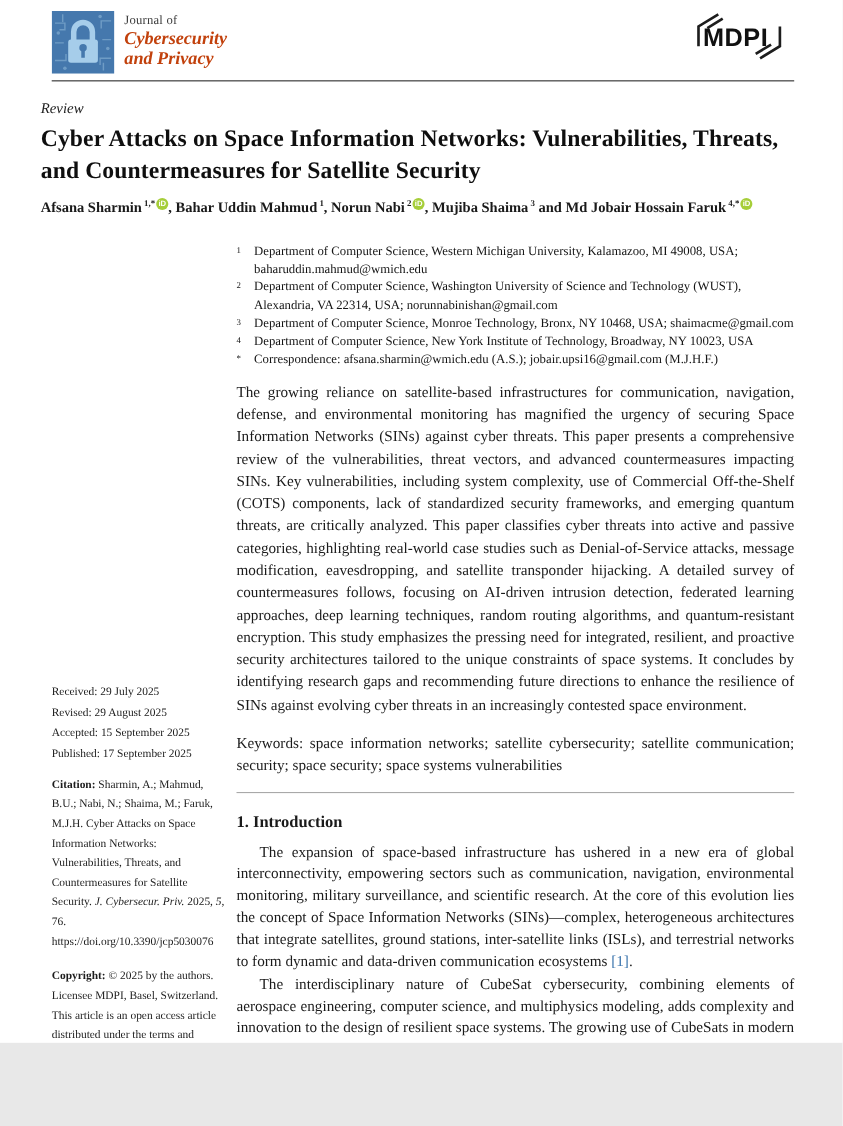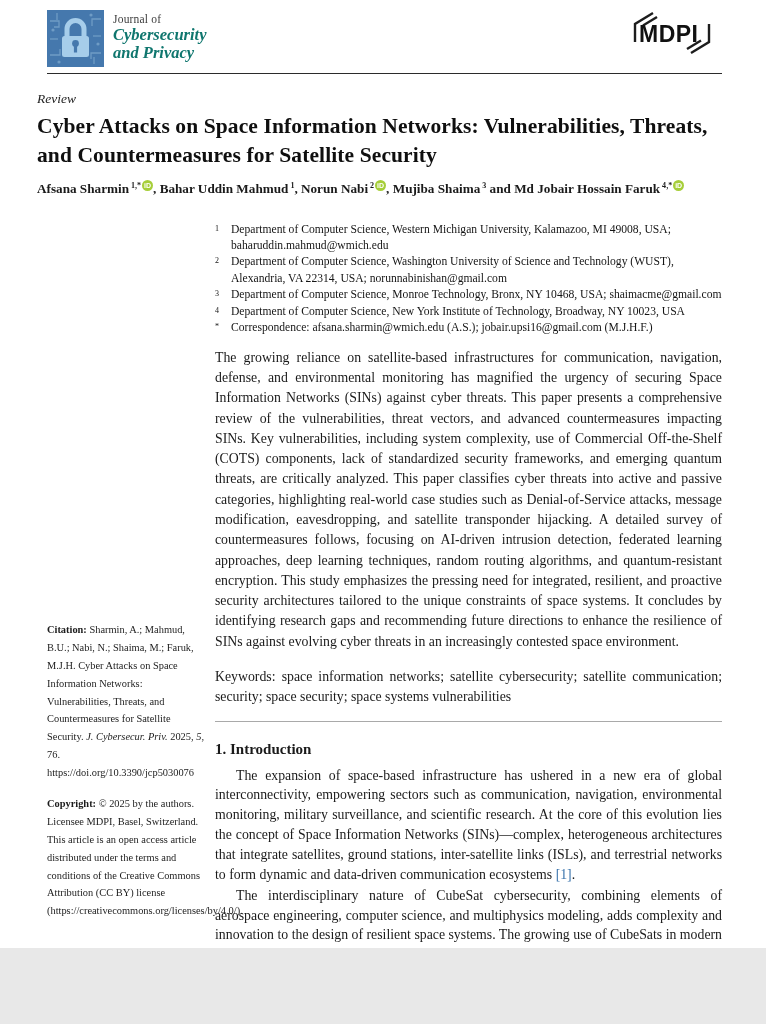--- a/index.html
+++ b/index.html
@@ -8,21 +8,21 @@
     position:relative; width:766px; height:948px; margin:0 auto;
     background:#ffffff; overflow:hidden; color:#1a1a1a;
   }
   
   .header { display:flex; justify-content:space-between; align-items:flex-start;
             padding:10px 44px 0 47px; }
   .brand { display:flex; gap:9px; }
   .brand-text { padding-top:3px; }
   .brand-sub { font-size:11.5px; color:#3c3c3c; letter-spacing:.2px; }
   .brand-name { font-size:16.5px; font-weight:bold; font-style:italic;
-                color:#0f766e; line-height:1.12; margin-top:1px; }
+                color:#c2410c; line-height:1.12; margin-top:1px; }
   .header-rule { margin:6px 44px 0 47px; border-top:1.6px solid #2b2b2b; }
   
   .arthead { padding:17px 44px 0 37px; }
   .review-label { font-style:italic; font-size:13.5px; color:#222; }
   .title { font-size:21.5px; font-weight:bold; line-height:1.33; color:#0f0f0f;
            margin-top:5px; letter-spacing:.1px; }
   .authors { margin-top:11px; font-size:13.2px; font-weight:bold; color:#1a1a1a; }
   .authors sup { font-size:61%; vertical-align:super; padding-left:2px; }
   .orcid { display:inline-block; width:11px; height:11px; border-radius:50%;
            background:#a6ce39; color:#fff; font-family:"Liberation Sans",sans-serif;
@@ -157,20 +157,26 @@
 
     <div class="mid-rule"></div>
 
     <h2 class="sec-head">1. Introduction</h2>
     <p class="body-p"><span>The expansion of space-based infrastructure has ushered in a new era of global interconnectivity, empowering sectors such as communication, navigation, environmental monitoring, military surveillance, and scientific research. At the core of this evolution lies the concept of Space Information Networks (SINs)—complex, heterogeneous architectures that integrate satellites, ground stations, inter-satellite links (ISLs), and terrestrial networks to form dynamic and data-driven communication ecosystems </span><span class="ref">[1]</span><span>.</span></p>
     <p class="body-p"><span>The interdisciplinary nature of CubeSat cybersecurity, combining elements of aerospace engineering, computer science, and multiphysics modeling, adds complexity and innovation to the design of resilient space systems. The growing use of CubeSats in modern space missions introduces additional cybersecurity challenges due to their reliance on Commercial Off-The-Shelf (COTS) components and open-source systems </span><span class="ref">[2]</span><span>. The convergence of Low Earth Orbit (LEO) satellite constellations with terrestrial broadband</span></p>
   </div>
 
   <div class="sidebar">
 
+    <div class="dates">
+      <div>Received: 29 July 2025</div>
+      <div>Revised: 29 August 2025</div>
+      <div>Accepted: 15 September 2025</div>
+      <div>Published: 17 September 2025</div>
+    </div>
 
     <div class="cite"><span class="lbl">Citation:</span><span> Sharmin, A.; Mahmud, B.U.; Nabi, N.; Shaima, M.; Faruk, M.J.H. Cyber Attacks on Space Information Networks: Vulnerabilities, Threats, and Countermeasures for Satellite Security. </span><span class="ital">J. Cybersecur. Priv. </span><span class="bld">2025</span><span>, </span><span class="ital">5</span><span>, 76. </span><span>https://doi.org/10.3390/jcp5030076</span></div>
 
     <div class="copyr"><span class="lbl">Copyright:</span><span> © 2025 by the authors. Licensee MDPI, Basel, Switzerland. This article is an open access article distributed under the terms and conditions of the Creative Commons Attribution (CC BY) license (https://creativecommons.org/licenses/by/4.0/).</span></div>
   </div>
 
   <div class="footer">
     <div class="footer-rule"></div>
     <div class="footer-row">
       <span><span class="ital">J. Cybersecur. Priv. </span><span class="bld">2025</span><span>, </span><span class="ital">5</span><span>, 76</span></span>

